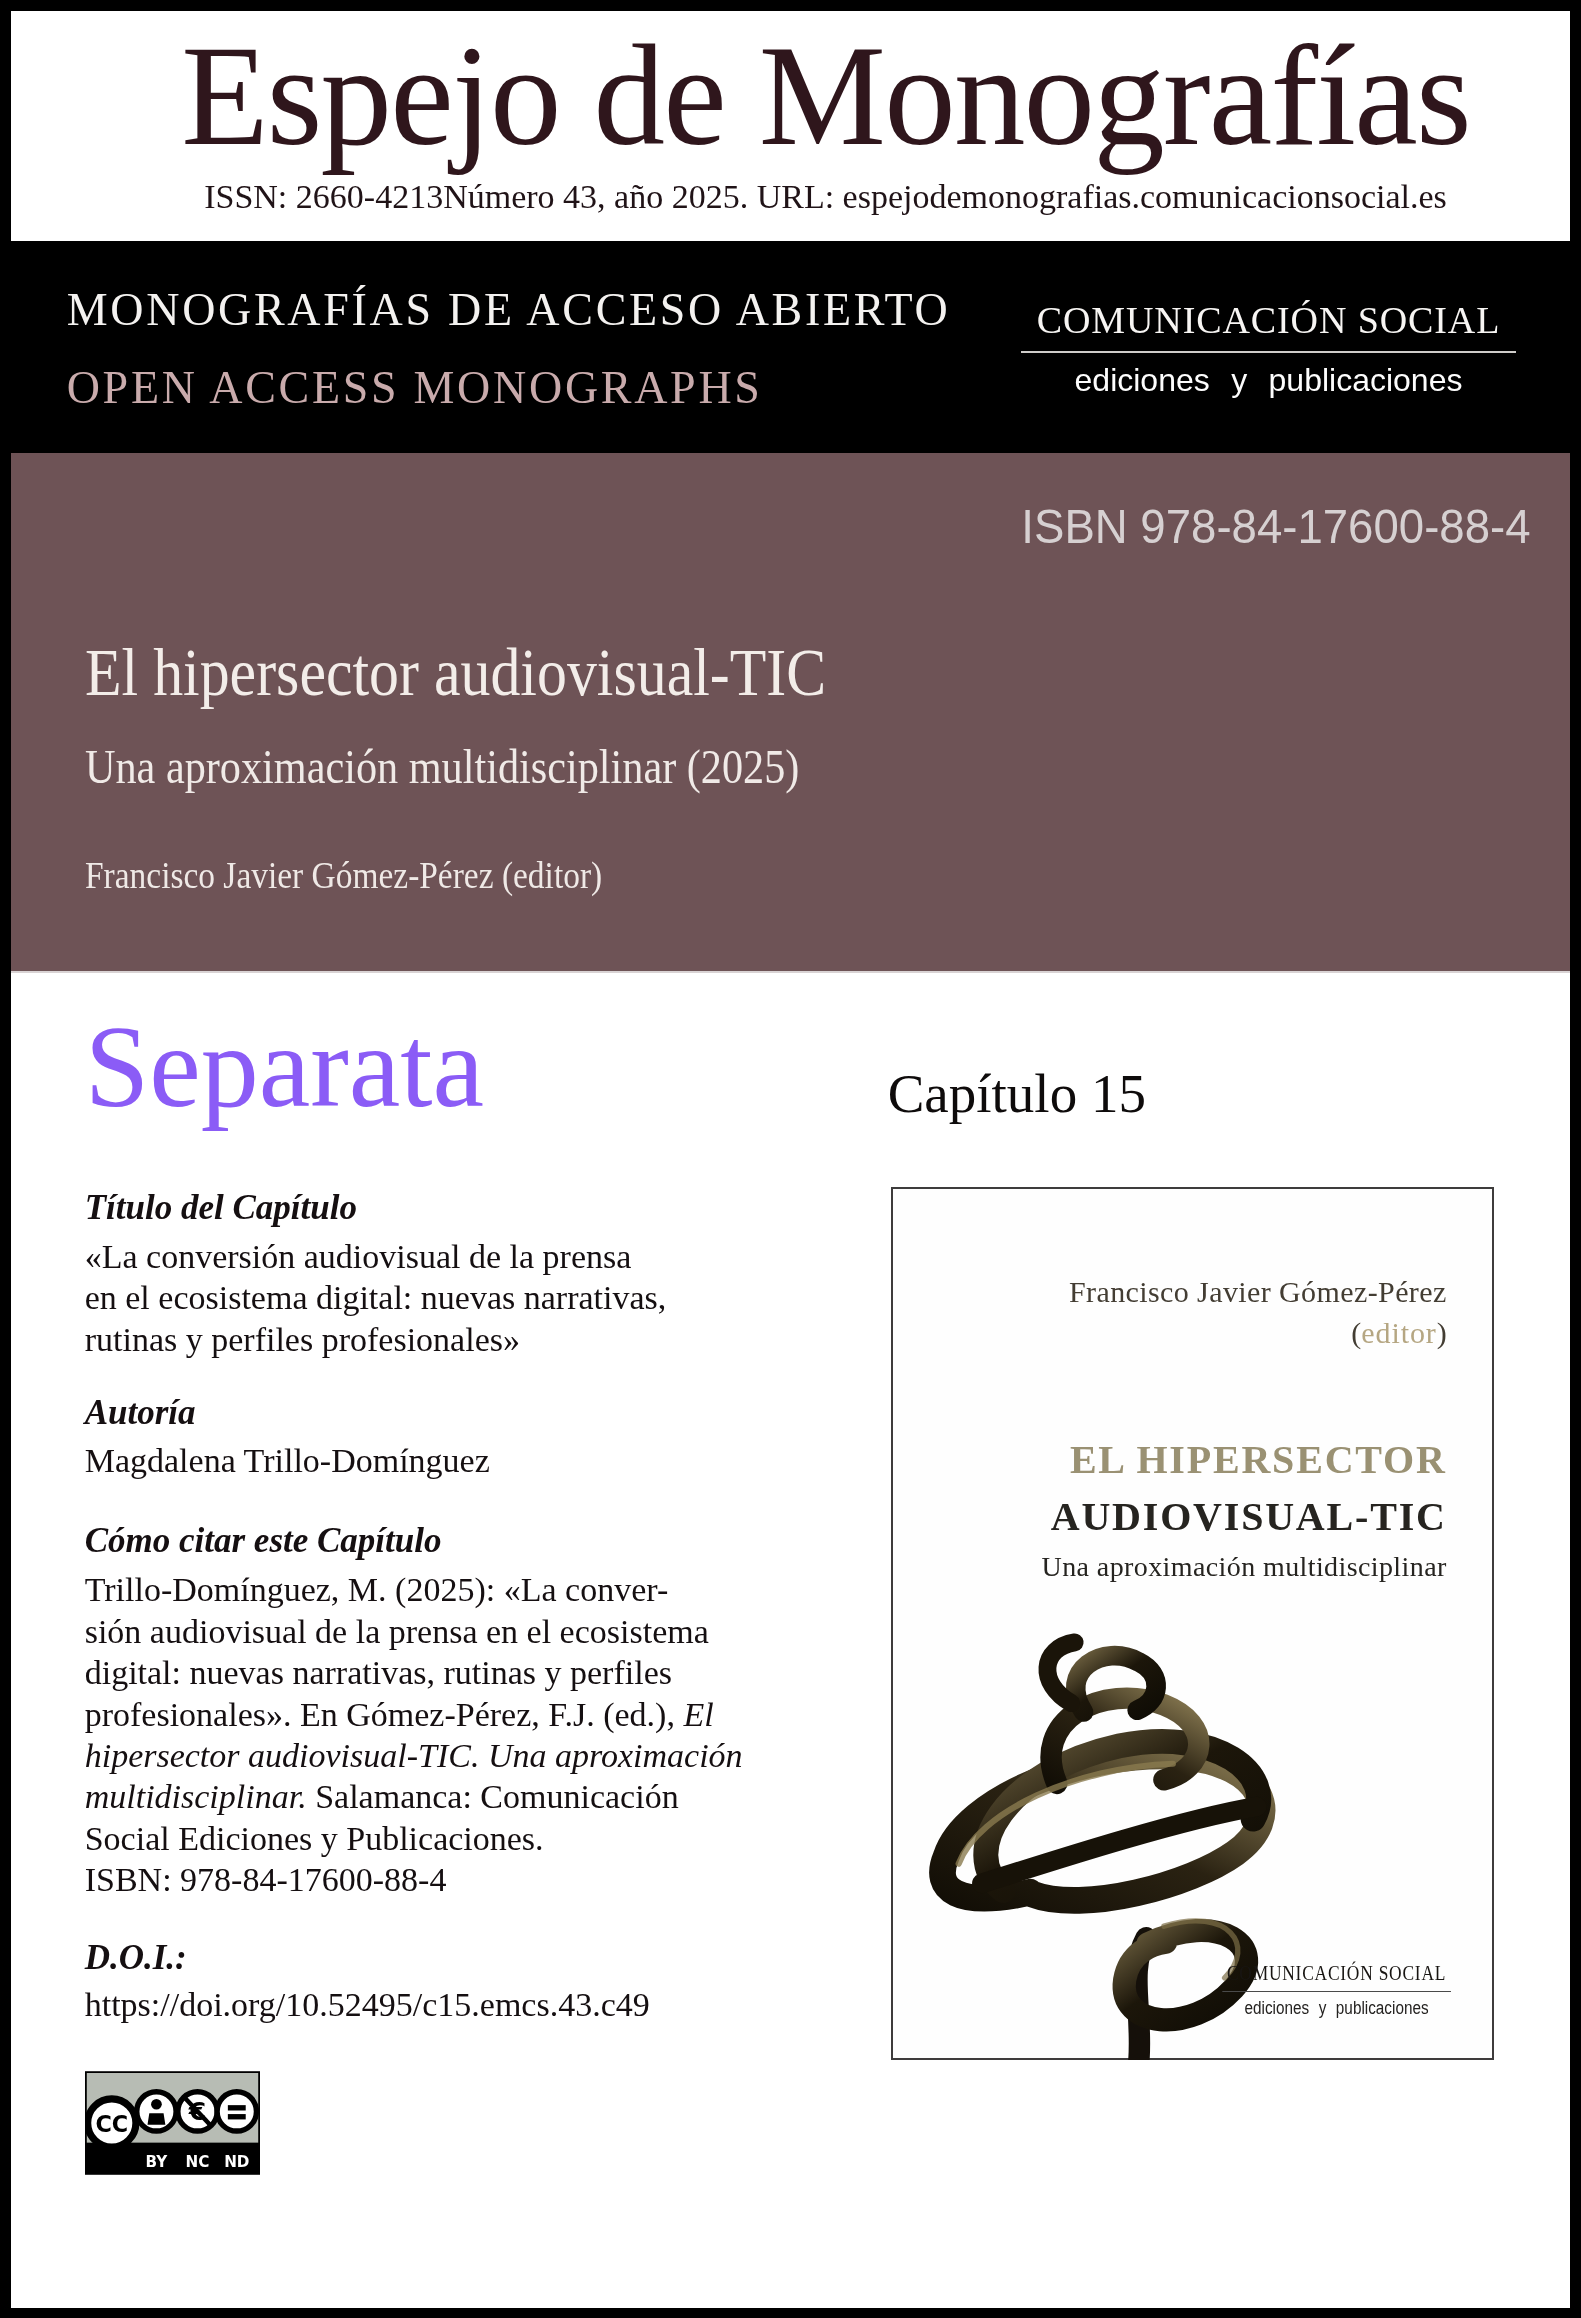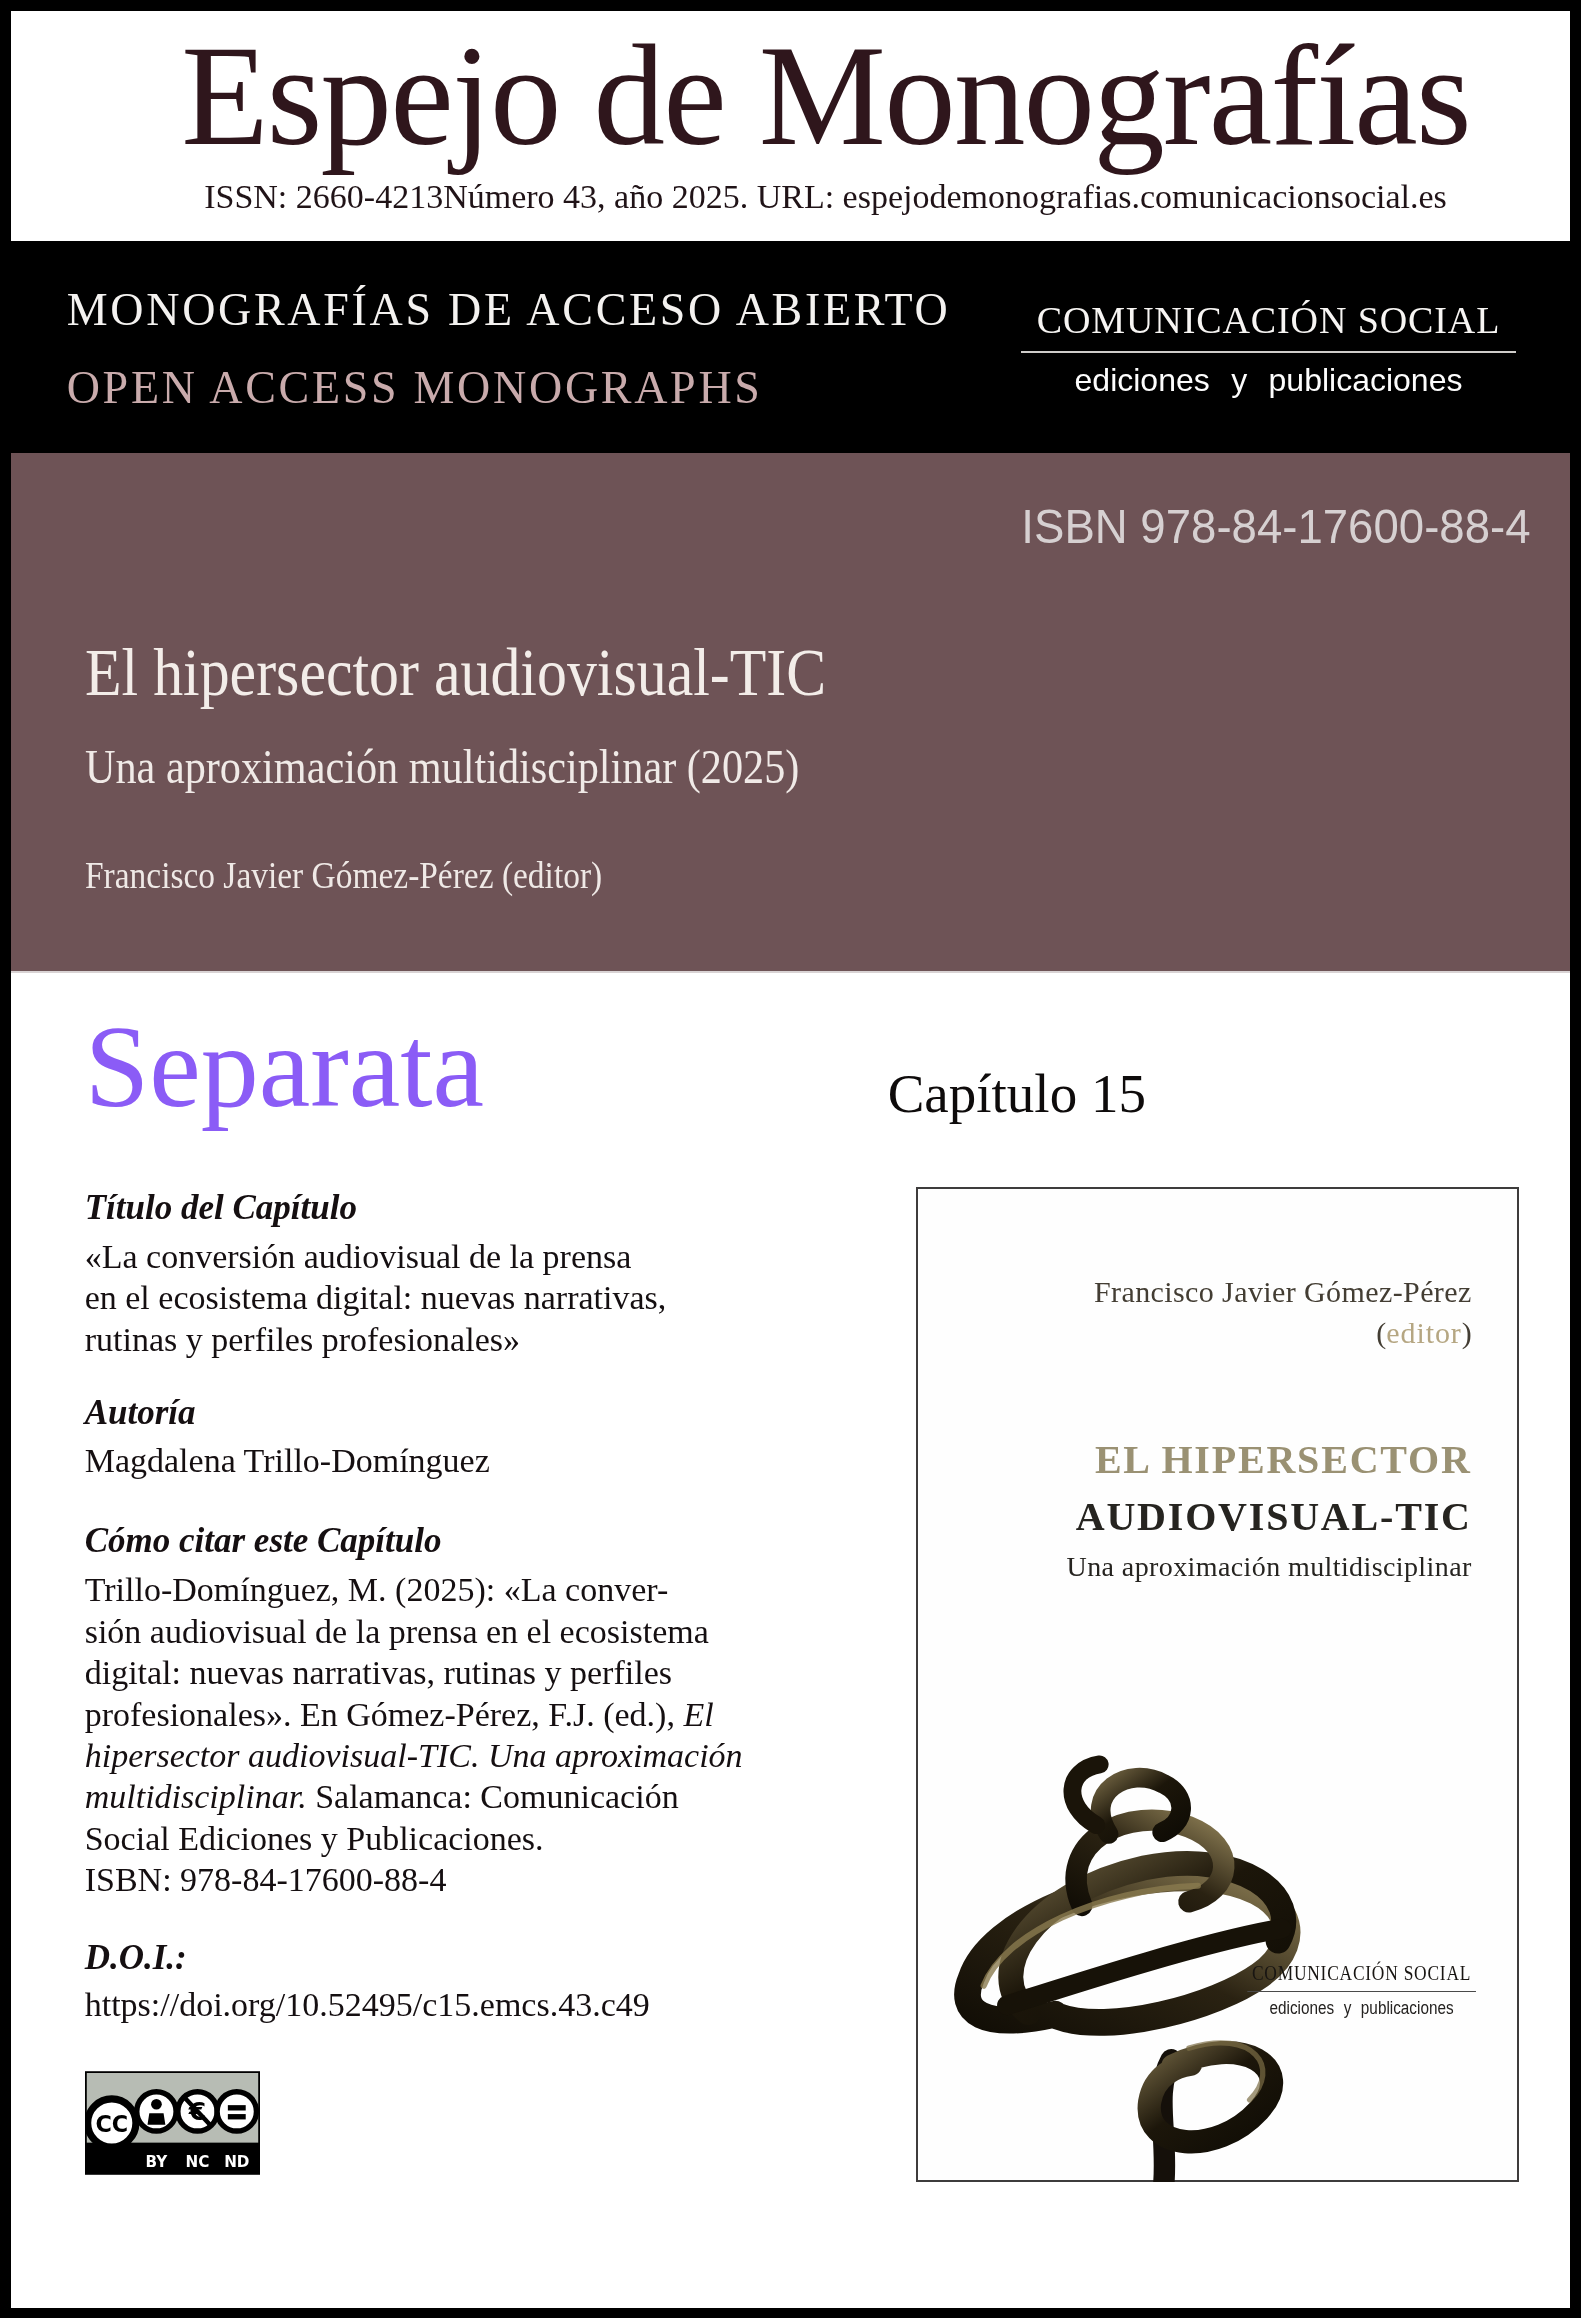--- a/index.html
+++ b/index.html
@@ -49,21 +49,21 @@
   .body-txt{font-size:34px;line-height:1.22;white-space:pre-line;}
   .mt-para{margin-top:7.1px;}
   .mt-sec1{margin-top:32px;}
   .mt-sec2{margin-top:39px;}
   .mt-line{margin-top:5.4px;}
   .mt-doi{margin-top:36px;}
   .doi-url{font-size:34px;line-height:1.22;margin-top:5.4px;}
   .cc-badge{margin-top:45px;display:block;cursor:pointer;}
 
   
-  .cover{position:absolute;left:905px;top:1176px;width:603px;height:995px;background:#fefefe;
+  .cover{position:absolute;left:880px;top:1176px;width:603px;height:873px;background:#fefefe;
          border:2.7px solid #3e3c3c;box-sizing:border-box;}
   .cover-text{position:absolute;top:0;right:45px;left:36px;text-align:right;}
   .cv-author{margin-top:86px;font-size:30px;color:#433d33;letter-spacing:0.4px;}
   .cv-editor{margin-top:7.1px;font-size:30px;color:#433d33;font-family:Liberation Serif, serif;}
   .cv-editor .ed-word{color:#b5a682;letter-spacing:0.9px;}
   .cv-t1{margin-top:86px;font-size:40px;font-weight:bold;color:#9a9173;letter-spacing:1.8px;}
   .cv-t2{margin-top:10.7px;font-size:40px;font-weight:bold;color:#262420;letter-spacing:1.8px;}
   .cv-sub{margin-top:10.7px;font-size:28px;color:#262420;letter-spacing:0.4px;}
   .sculpture{position:absolute;left:3.6px;bottom:-2.7px;}
   .cv-logo{position:absolute;right:41px;top:773px;text-align:center;

